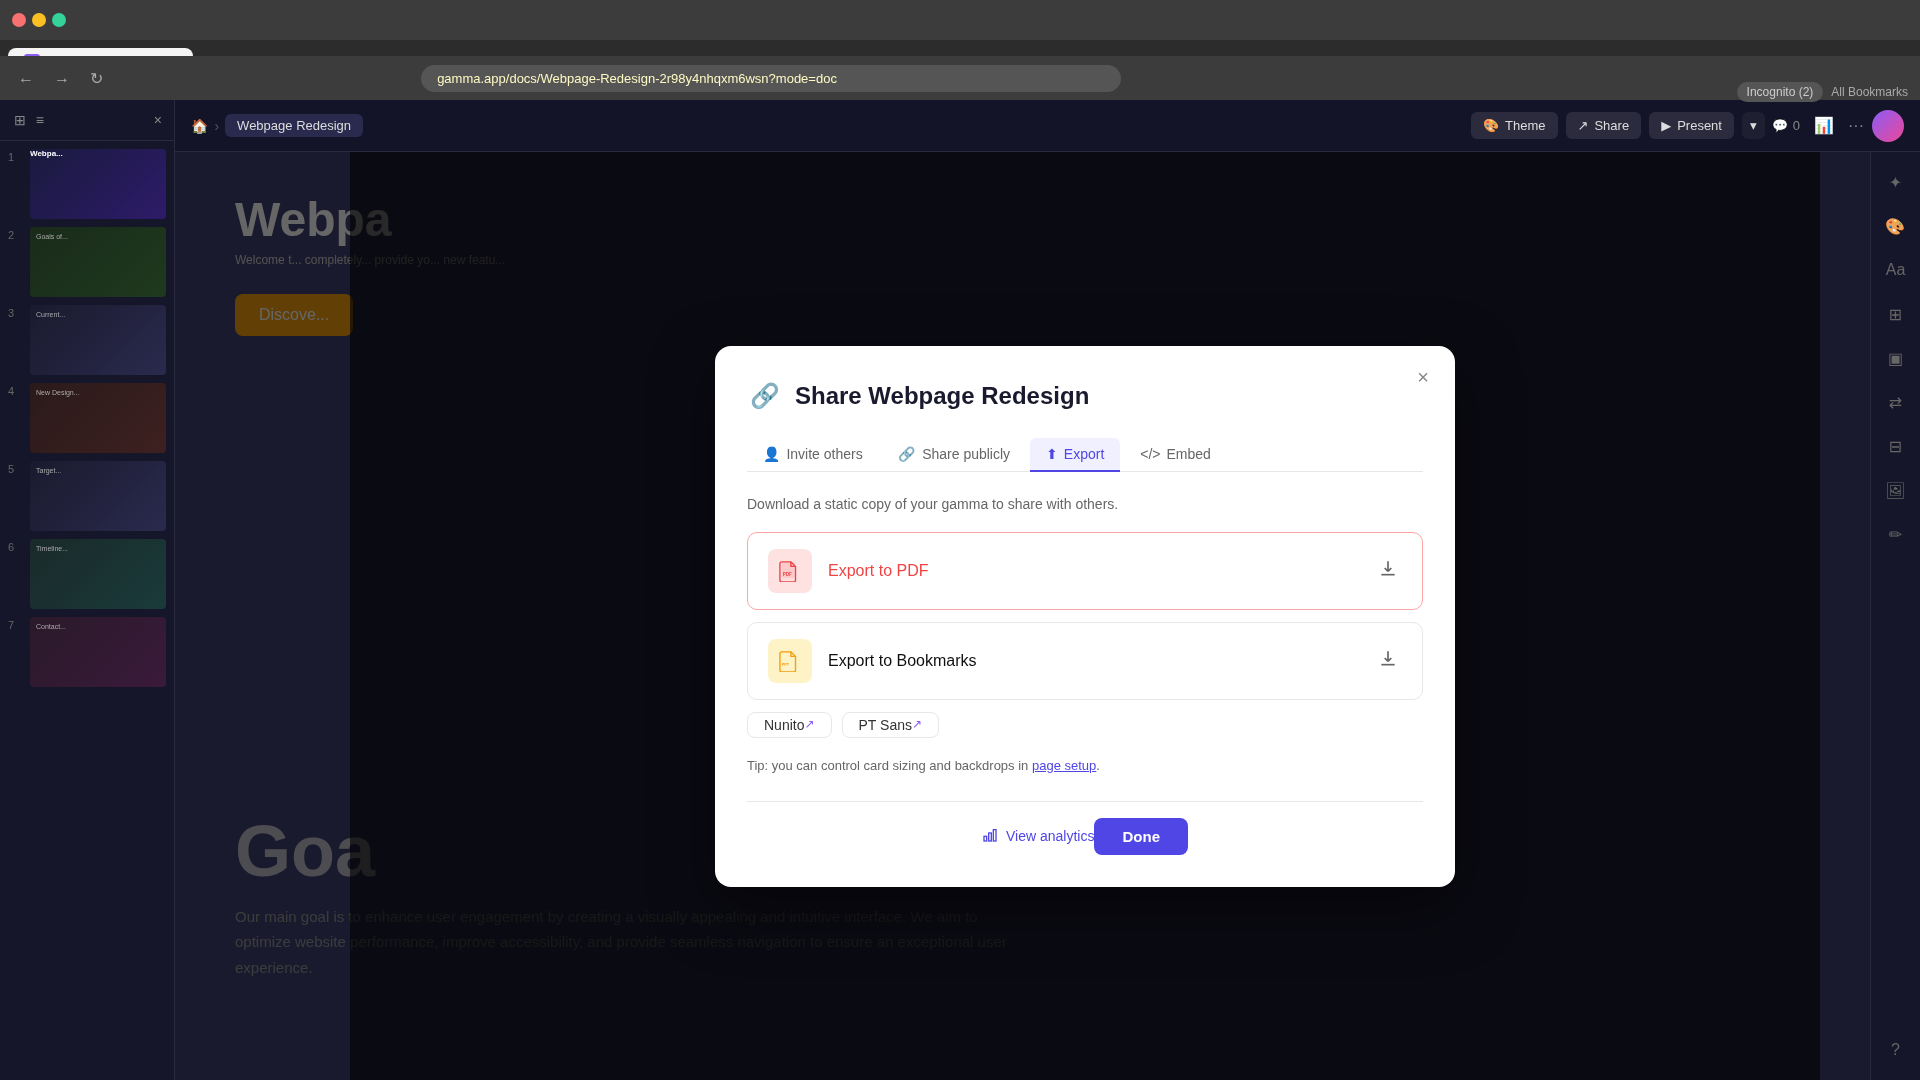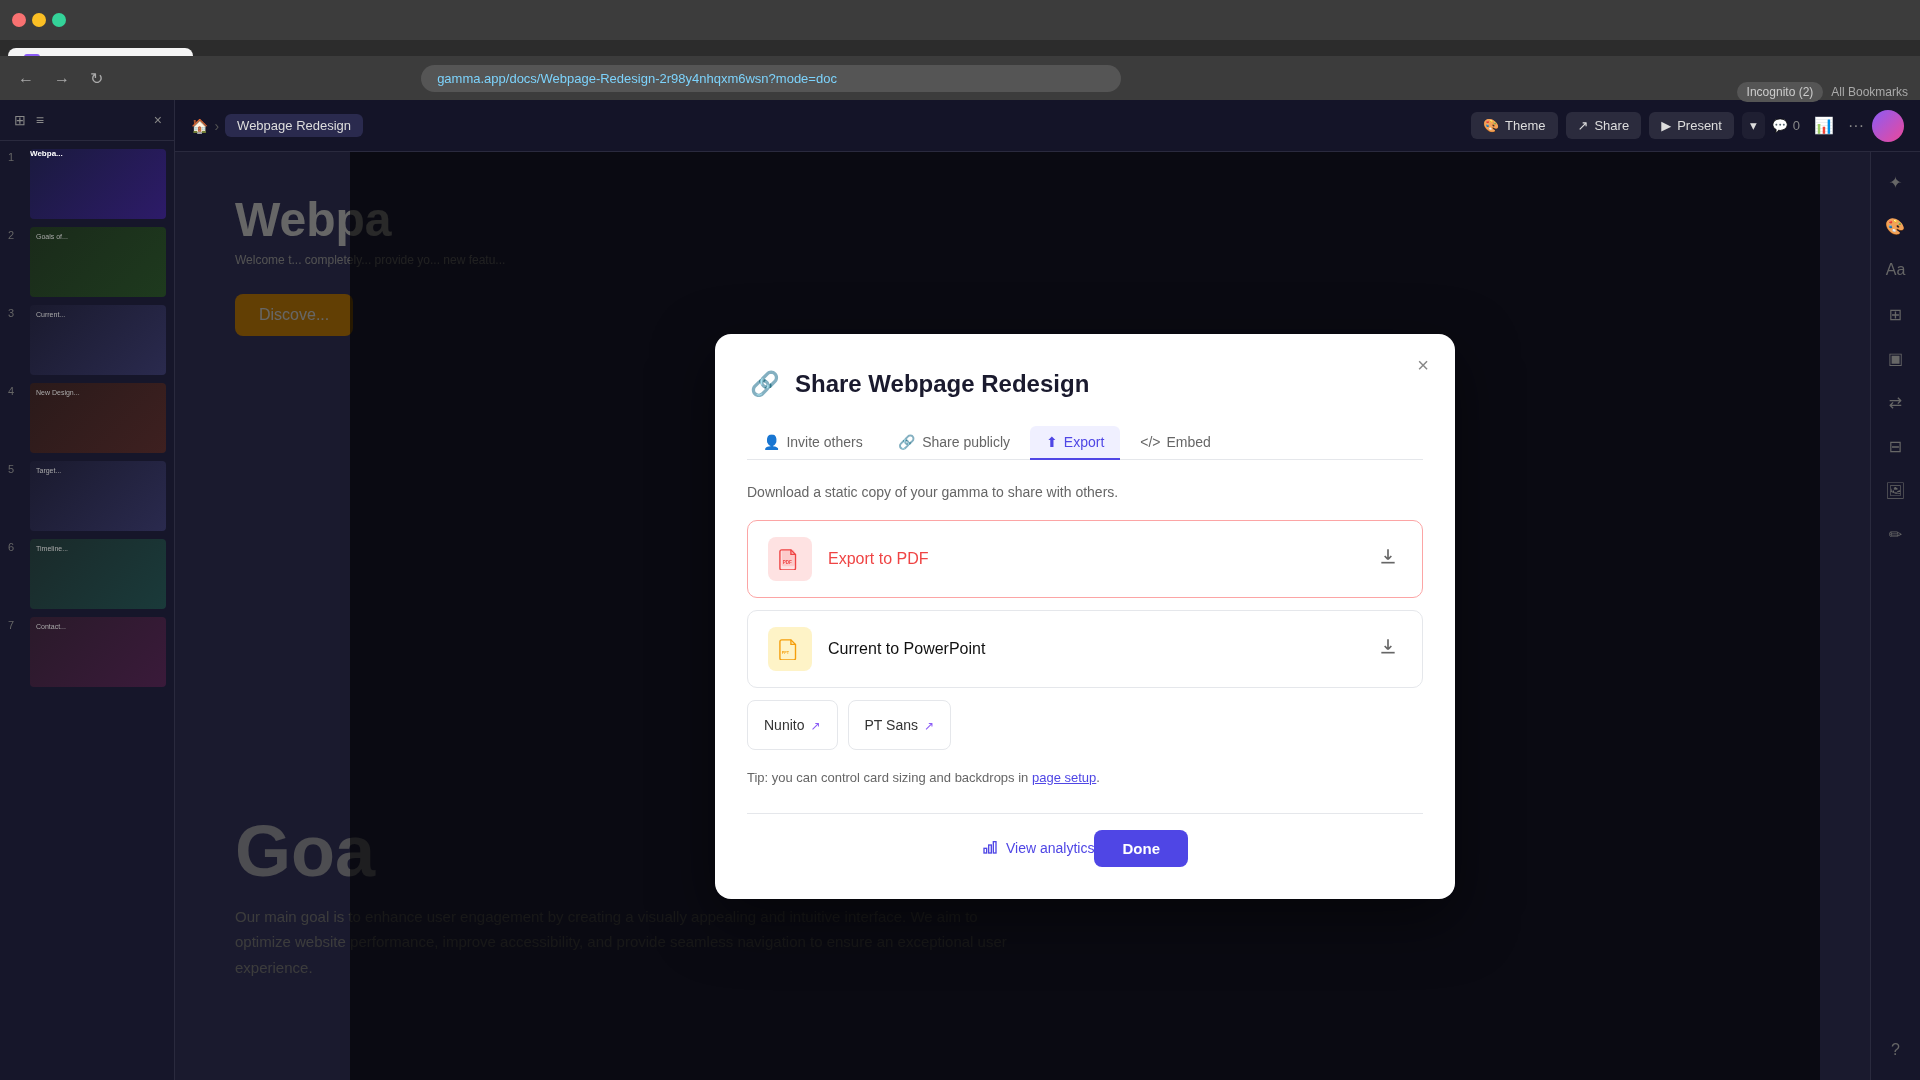--- a/index.html
+++ b/index.html
@@ -91,21 +91,21 @@
       font-size: 16px;
       cursor: pointer;
       padding: 4px 6px;
       border-radius: 4px;
     }
     .address-bar {
       flex: 1;
       background: #555;
       border: none;
       border-radius: 20px;
-      color: #7dd3fc;
+      color: #fef9c3;
       padding: 6px 16px;
       font-size: 13px;
       outline: none;
       max-width: 700px;
       margin: 0 auto;
     }
     .nav-right {
       display: flex;
       align-items: center;
       gap: 8px;
@@ -476,23 +476,22 @@
       color: #666;
       margin-bottom: 12px;
     }
     .font-links {
       display: flex;
       gap: 10px;
       margin-bottom: 20px;
     }
     .font-link {
       display: flex;
-      align-items: flex-end;
-      gap: 6px;
-      padding: 16px 16px;
+      align-items: flex-start;
+      padding: 4px 16px;
       border: 1.5px solid #e5e7eb;
       border-radius: 8px;
       font-size: 14px;
       color: #333;
       cursor: pointer;
       text-decoration: none;
       background: #fff;
     }
     .font-link-icon { font-size: 12px; color: #8b5cf6; }
 
@@ -741,21 +740,21 @@
         </div>
 
         <div class="export-option">
           <div class="export-icon ppt-icon-bg">
             <svg width="22" height="22" viewBox="0 0 24 24" fill="none">
               <path d="M3 2h10l5 5v15a2 2 0 01-2 2H3a2 2 0 01-2-2V4a2 2 0 012-2z" stroke="#f59e0b" stroke-width="1.5" fill="none"></path>
               <path d="M13 2v5h5" stroke="#f59e0b" stroke-width="1.5" fill="none"></path>
               <text x="3" y="17" font-size="4" fill="#f59e0b" font-weight="bold">PPT</text>
             </svg>
           </div>
-          <span class="export-label">Current to PowerPoint</span>
+          <span class="export-label">Export to Bookmarks</span>
           <button class="export-download-btn">
             <svg width="20" height="20" viewBox="0 0 24 24" fill="none" stroke="#666" stroke-width="2">
               <path d="M12 4v12m0 0l-4-4m4 4l4-4"></path>
               <path d="M4 20h16"></path>
             </svg>
           </button>
         </div>
 
 
         <div class="font-links">

